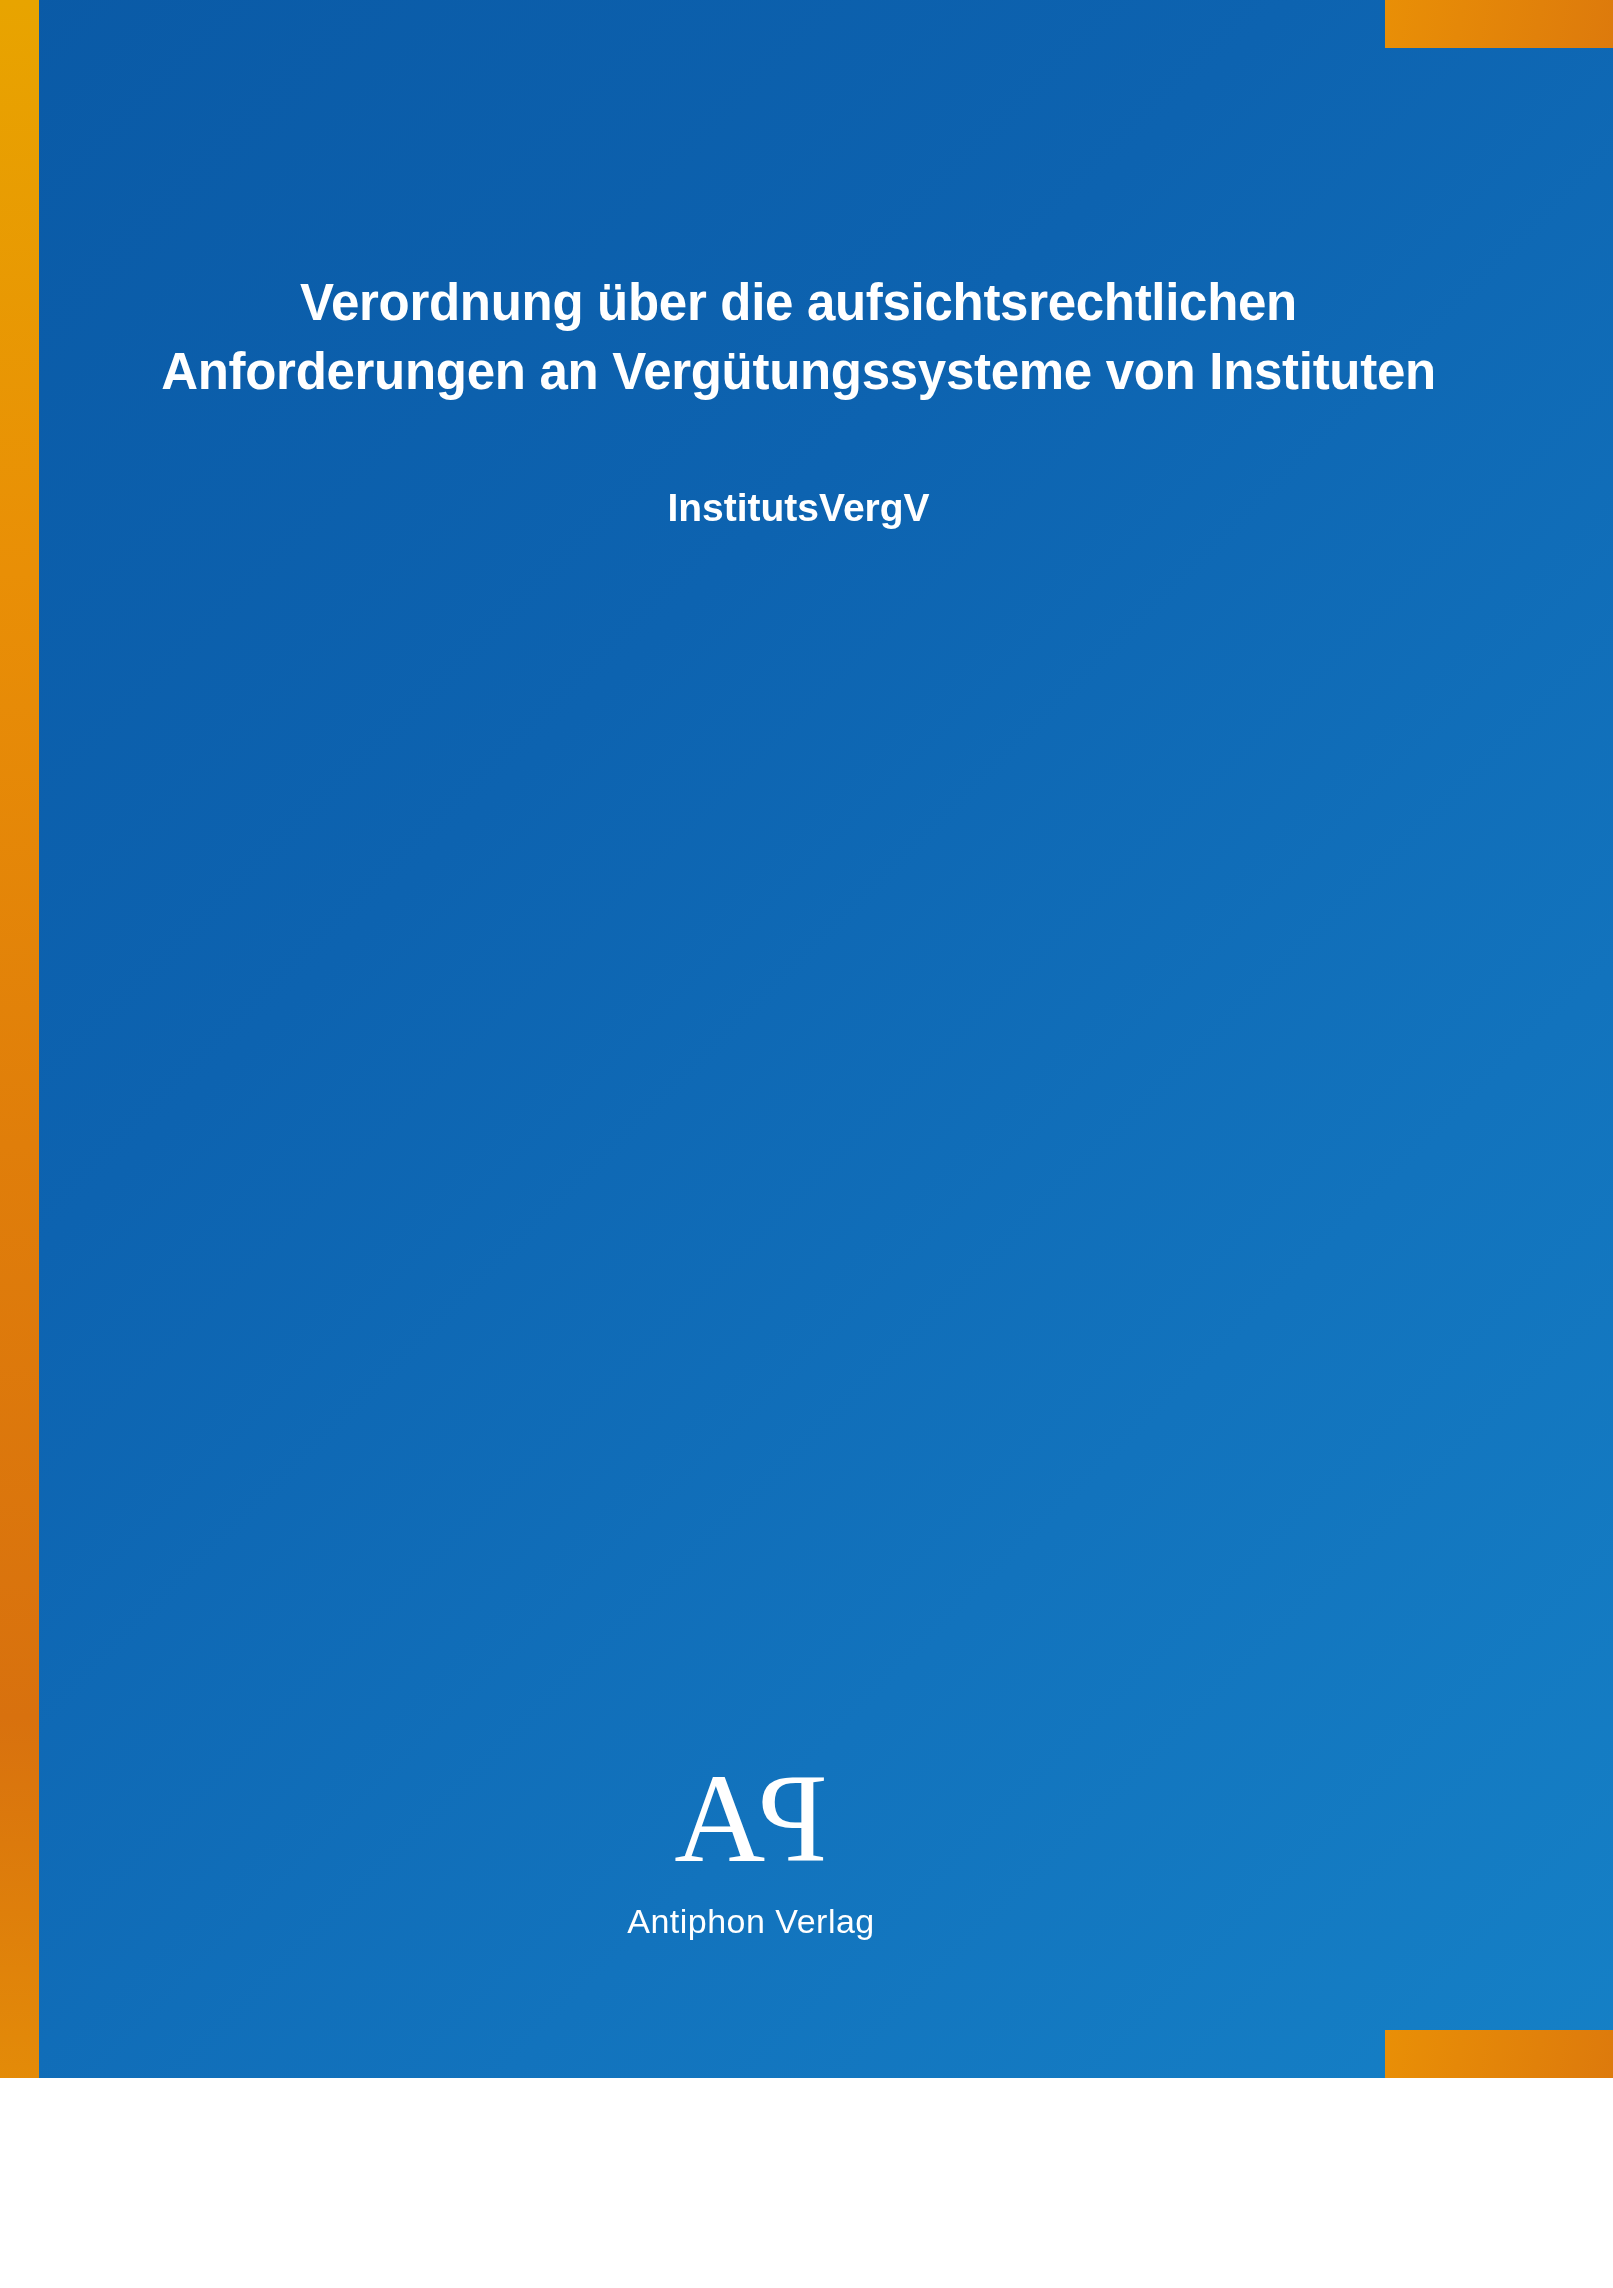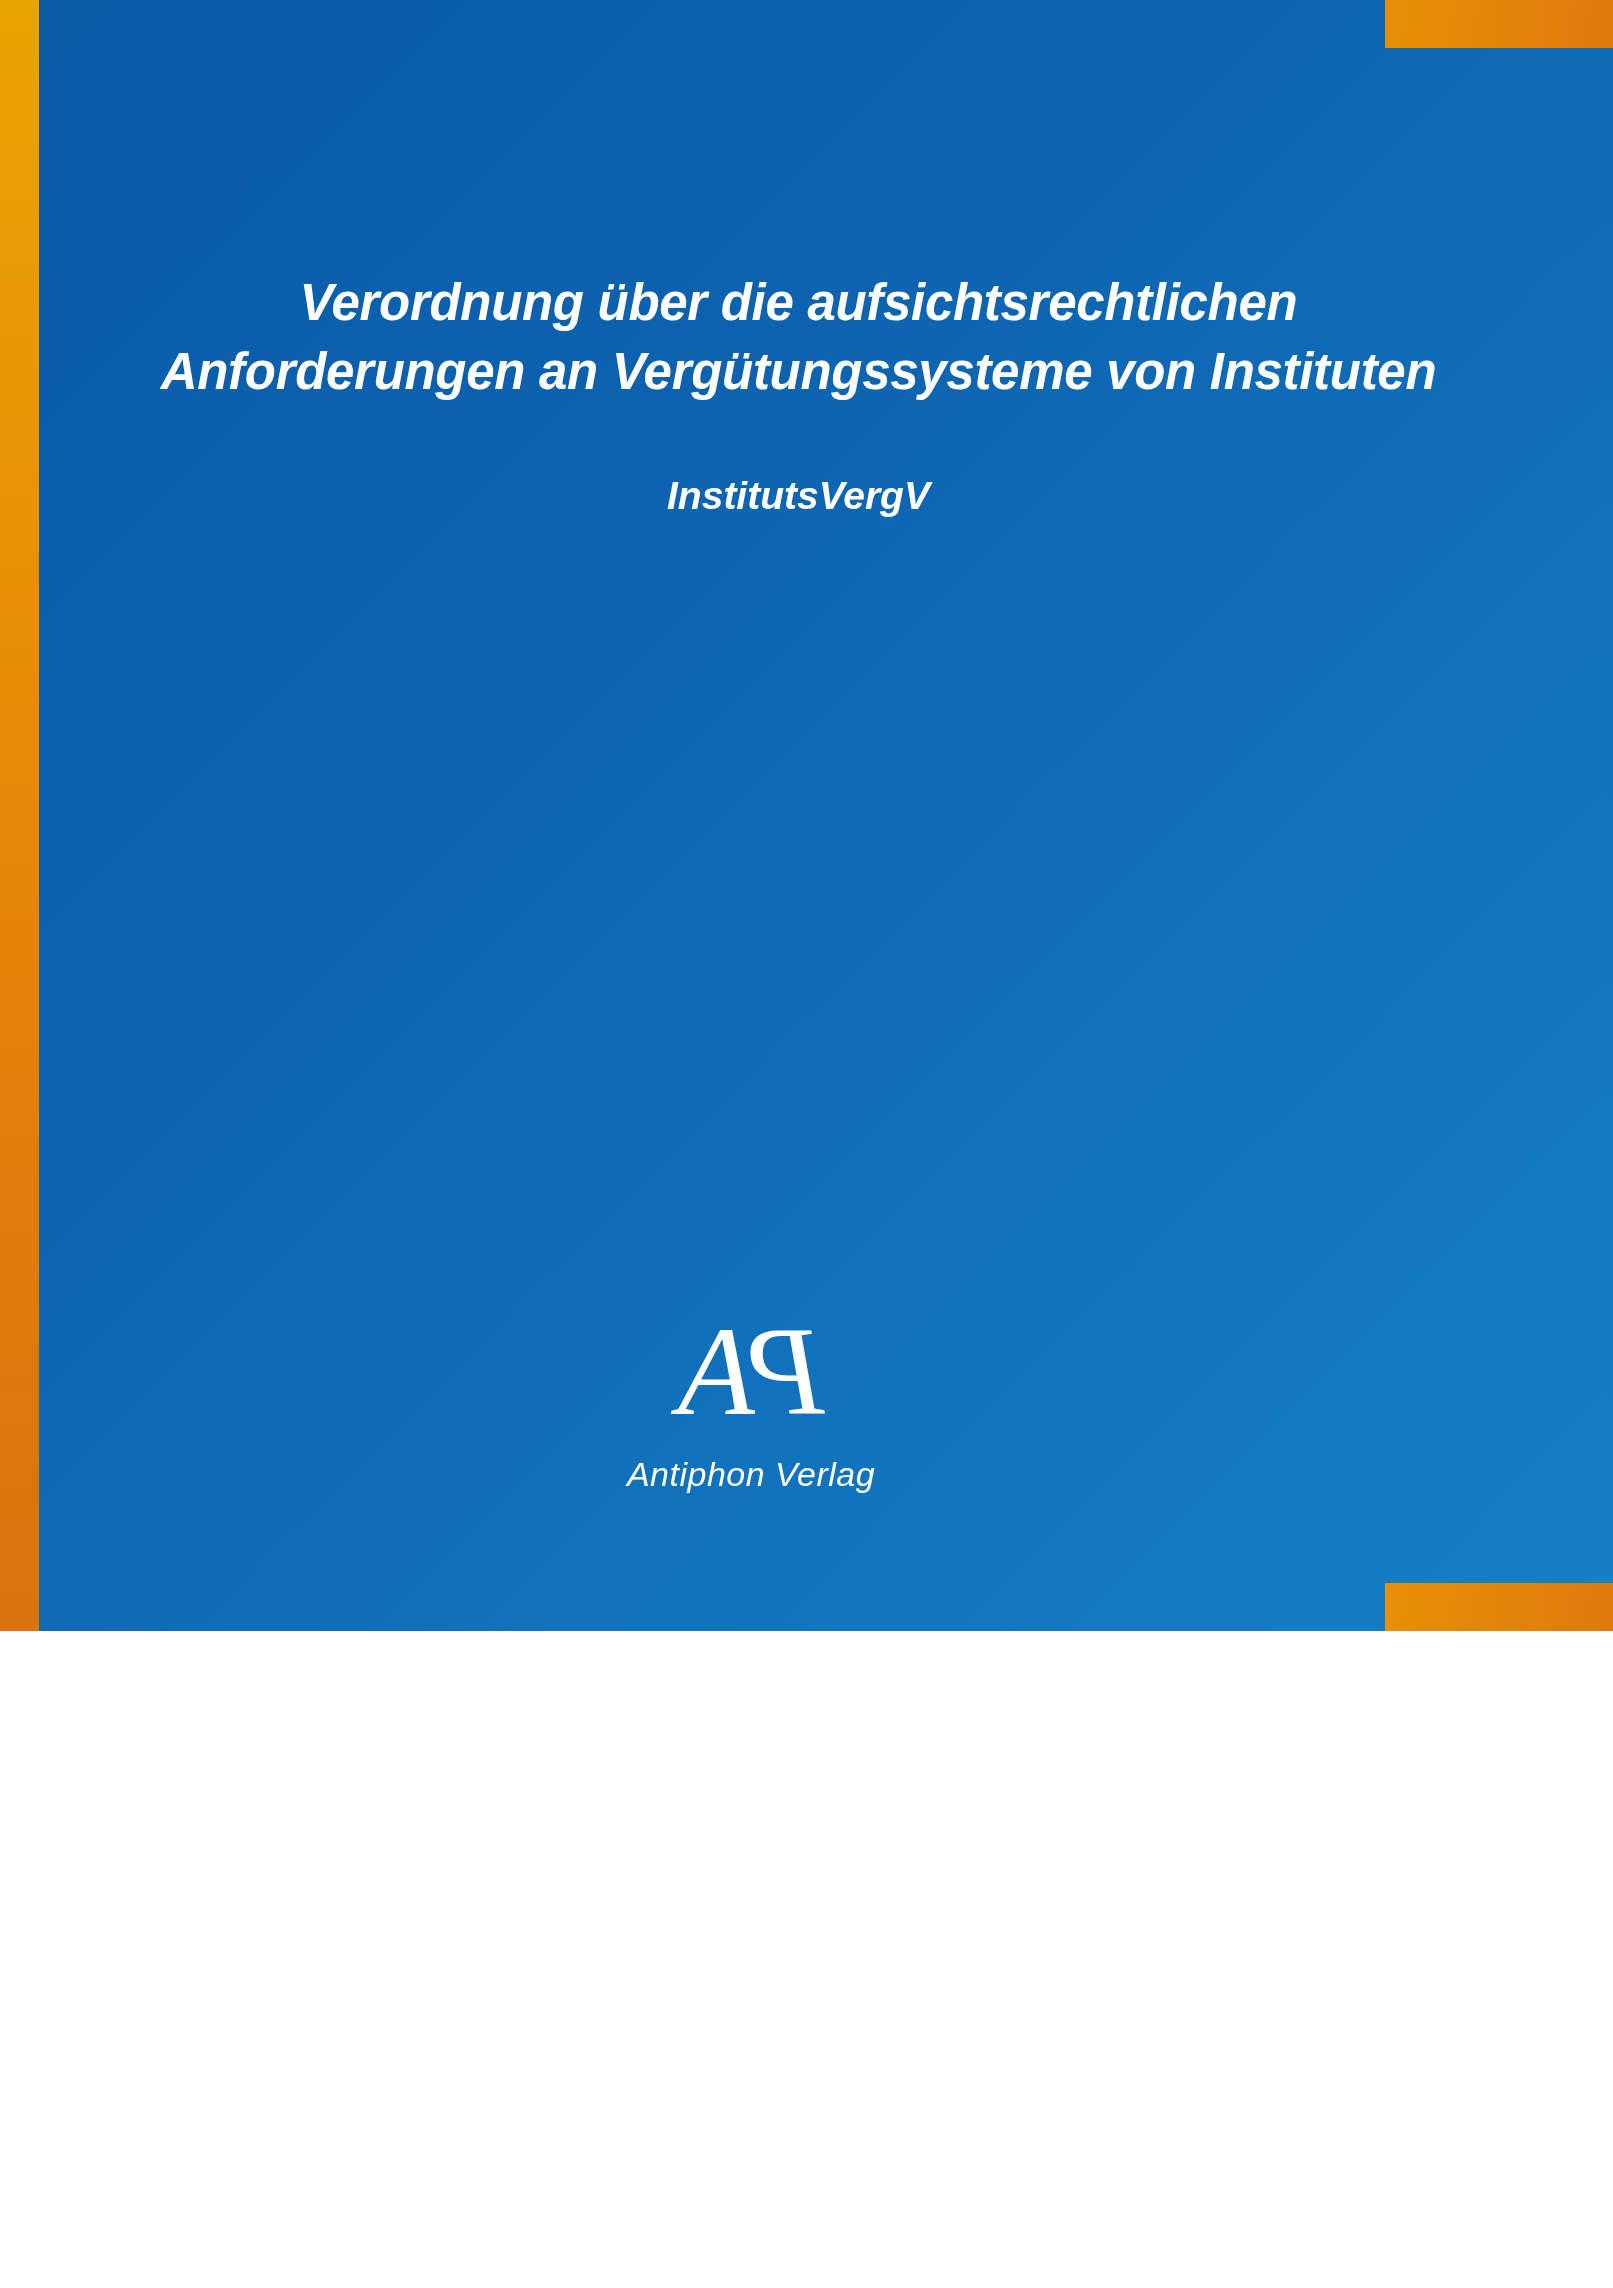--- a/index.html
+++ b/index.html
@@ -11,24 +11,23 @@
   body {
     width: 1613px;
     height: 2289px;
     overflow: hidden;
     font-family: "Liberation Sans", sans-serif;
   }
 
   .cover {
     position: relative;
     width: 1613px;
-    height: 1631px;
+    height: 2078px;
     background: linear-gradient(135deg, #0a5aa6 0%, #0d63b0 35%, #1273bd 70%, #1580c6 100%);
     overflow: hidden;
-    font-style: italic;
   }
 
   
   .left-stripe {
     position: absolute;
     left: 0;
     top: 0;
     width: 39px;
     height: 2289px;
     background: linear-gradient(180deg, #e8a400 0%, #e98f06 25%, #e07e0a 50%, #d8710e 75%, #ea9a05 100%);
@@ -68,21 +67,21 @@
     font-weight: bold;
     line-height: 1.36;
     letter-spacing: -0.3px;
     margin: 0;
   }
 
   .subtitle {
     color: #ffffff;
     font-size: 39px;
     font-weight: bold;
-    margin: 4px;
+    margin: 16px;
     padding-top: 63px;
     letter-spacing: 0px;
   }
 
   .publisher-area {
     position: absolute;
     left: 0;
     right: 0;
     bottom: 137px;
     text-align: center;

